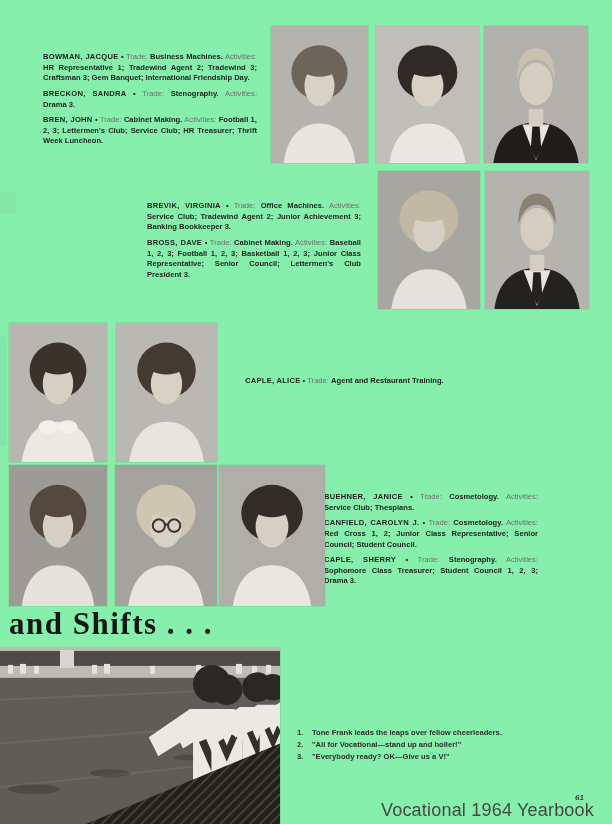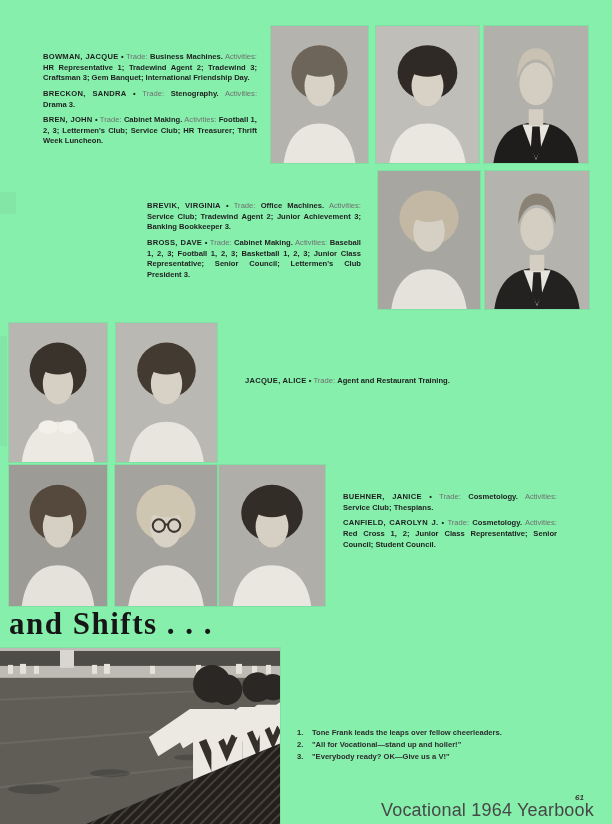--- a/index.html
+++ b/index.html
@@ -140,43 +140,51 @@
       <span class="blt">•</span>
       <span class="lbl">Trade:</span>
       <span class="bv">Cabinet Making.</span>
       <span class="lbl">Activities:</span>
       <span class="bv">Baseball 1, 2, 3; Football 1, 2, 3; Basketball 1, 2, 3; Junior Class Representative; Senior Council; Lettermen's Club President 3.</span>
     </p>
   </div>
 
   <div class="tblock" style="left:245px;top:376px">
     <p class="entry">
-      <span class="nm">JACQUE, ALICE</span>
+      <span class="nm">CAPLE, ALICE</span>
       <span class="blt">•</span>
       <span class="lbl">Trade:</span>
       <span class="bv">Agent and Restaurant Training.</span>
     </p>
   </div>
 
-  <div class="tblock" style="left:343px;top:492px">
+  <div class="tblock" style="left:324px;top:492px">
     <p class="entry">
       <span class="nm">BUEHNER, JANICE</span>
       <span class="blt">•</span>
       <span class="lbl">Trade:</span>
       <span class="bv">Cosmetology.</span>
       <span class="lbl">Activities:</span>
       <span class="bv">Service Club; Thespians.</span>
     </p>
     <p class="entry">
       <span class="nm">CANFIELD, CAROLYN J.</span>
       <span class="blt">•</span>
       <span class="lbl">Trade:</span>
       <span class="bv">Cosmetology.</span>
       <span class="lbl">Activities:</span>
       <span class="bv">Red Cross 1, 2; Junior Class Representative; Senior Council; Student Council.</span>
+    </p>
+    <p class="entry">
+      <span class="nm">CAPLE, SHERRY</span>
+      <span class="blt">•</span>
+      <span class="lbl">Trade:</span>
+      <span class="bv">Stenography.</span>
+      <span class="lbl">Activities:</span>
+      <span class="bv">Sophomore Class Treasurer; Student Council 1, 2, 3; Drama 3.</span>
     </p>
   </div>
 
   <div class="photo" style="left:271px;top:26px;width:97px;height:137px;--bg:#b5b3ae;--hair:#6e655a;--skin:#d8d1c5;--top:#e9e6df">
     <svg viewBox="0 0 100 135" preserveAspectRatio="none">
         <use href="#sym-girl"></use>
       </svg>
   </div>
   <div class="photo" style="left:376px;top:26px;width:103px;height:137px;--bg:#c0beb9;--hair:#2f2a26;--skin:#d8d1c6;--top:#eae7e0">
     <svg viewBox="0 0 100 135" preserveAspectRatio="none">

